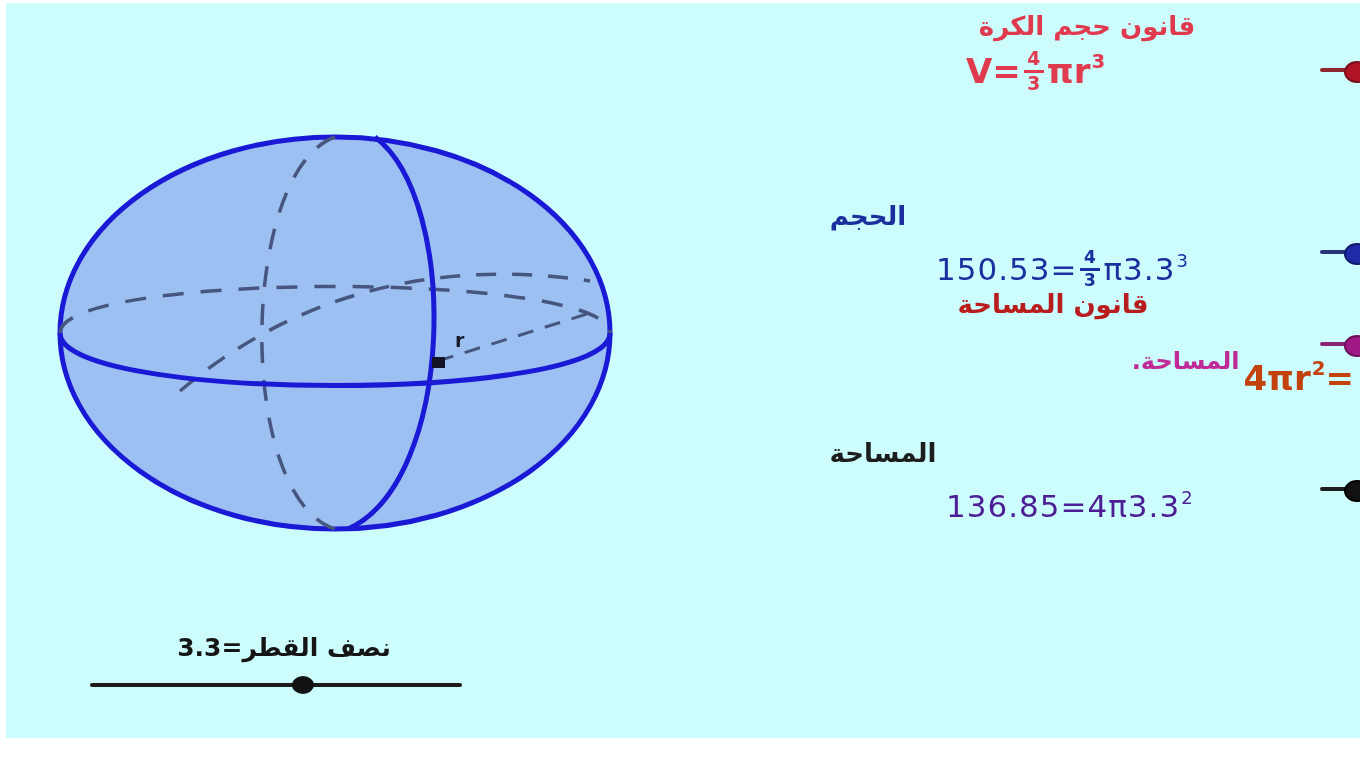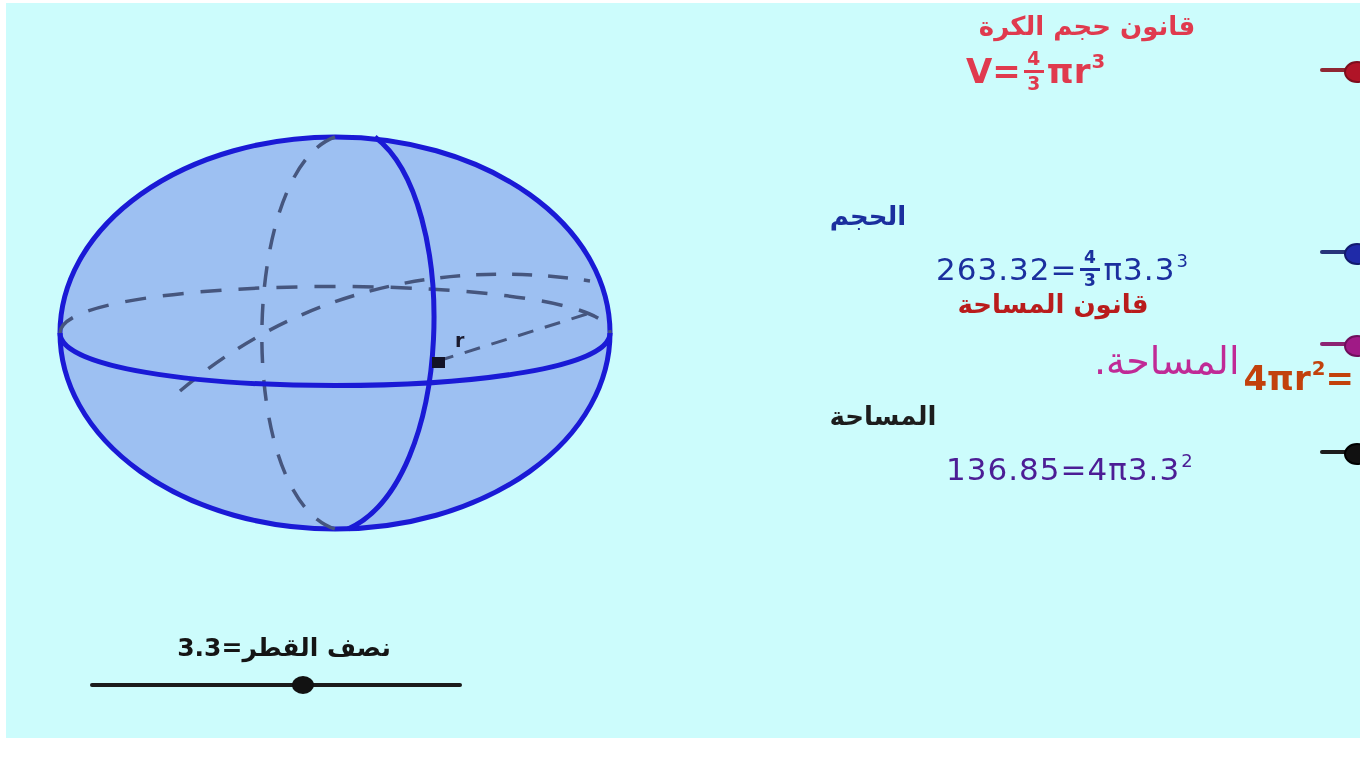--- a/index.html
+++ b/index.html
@@ -147,22 +147,22 @@
     vertical-align: super;
     line-height: 0;
     position: relative;
     top: -0.46em;
     font-weight: inherit;
     padding-left: 1px;
   }
 
   .arabic-inline {
     direction: rtl;
-    font-weight: 400;
-    font-size: 38px;
+    font-weight: 700;
+    font-size: 24px;
     white-space: nowrap;
   }
 
   
   #radius-slider {
     position: absolute;
     left: 78px;
     top: 630px;
     width: 400px;
     height: 90px;
@@ -273,21 +273,21 @@
       </div>
 
       <div class="alg-block" style="top:148px; left:0;margin-top:42px;">
         <div class="alg-title" style="color:#1b2f9e; padding-right:450px;">الحجم</div>
         <div style="position:relative; height:82px;">
           <div class="pt-marker" style="left:492px; top:8px;">
             <div class="stem" style="background:#27347a;"></div>
             <div class="dot" style="background:#1f2aa8; border:2px solid #121a6e;"></div>
           </div>
           <div class="formula plain" style="color:#1b2f9e; position:absolute; left:110px; top:18px;">
-            <span>263.32=</span>
+            <span>150.53=</span>
             <span class="frac thin">
               <span class="num">4</span>
               <span class="bar" style="background:#1b2f9e;"></span>
               <span class="den">3</span>
             </span>
             <span>π3.3</span>
             <span class="sup">3</span>
           </div>
         </div>
       </div>
@@ -304,21 +304,21 @@
               <span>4πr</span>
               <span class="sup">2</span>
               <span>=</span>
             </div>
             <div class="arabic-inline" style="color:#c02a96;">المساحة.</div>
           </div>
         </div>
       </div>
 
       <div class="alg-block" style="top:390px; left:0;">
-        <div class="alg-title" style="color:#1d1d1d; padding-right:420px;">المساحة</div>
+        <div class="alg-title" style="color:#1d1d1d; padding-right:420px;margin-top:37px;">المساحة</div>
         <div style="position:relative; height:80px;">
           <div class="pt-marker" style="left:492px; top:8px;">
             <div class="stem" style="background:#1d1d1d;"></div>
             <div class="dot" style="background:#111111; border:2px solid #000000;"></div>
           </div>
           <div class="formula plain" style="color:#4c1d95; position:absolute; left:120px; top:20px;">
             <span>136.85=4π3.3</span>
             <span class="sup">2</span>
           </div>
         </div>

